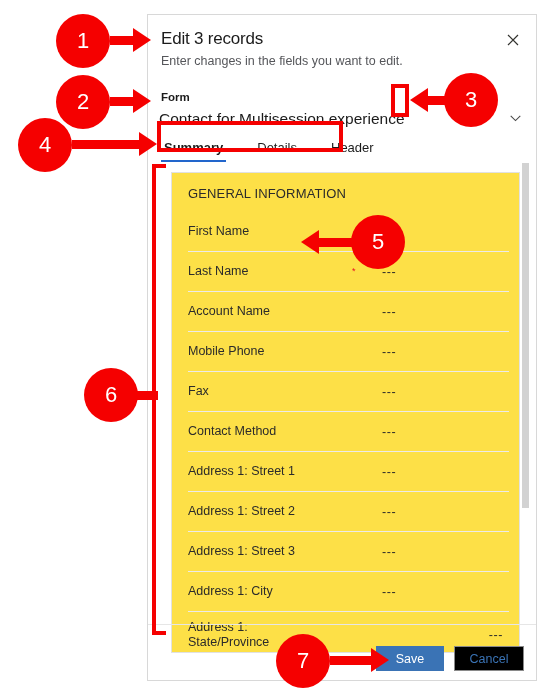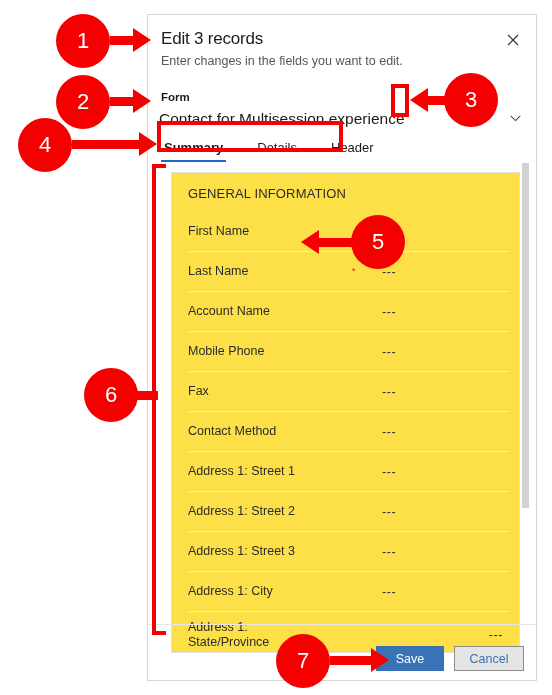--- a/index.html
+++ b/index.html
@@ -230,21 +230,21 @@
   #save-btn {
     right: 92px;
     width: 68px;
     background: #3a73b5;
     border: 1px solid #3a73b5;
     color: #ffffff;
   }
   #cancel-btn {
     right: 12px;
     width: 70px;
-    background: #e5e5e5;
+    background: #000000;
     border: 1px solid #8a8a8a;
     color: #3a73b5;
   }
 
   
   #annotations {
     position: absolute;
     left: 0; top: 0;
     width: 552px;
     height: 695px;

